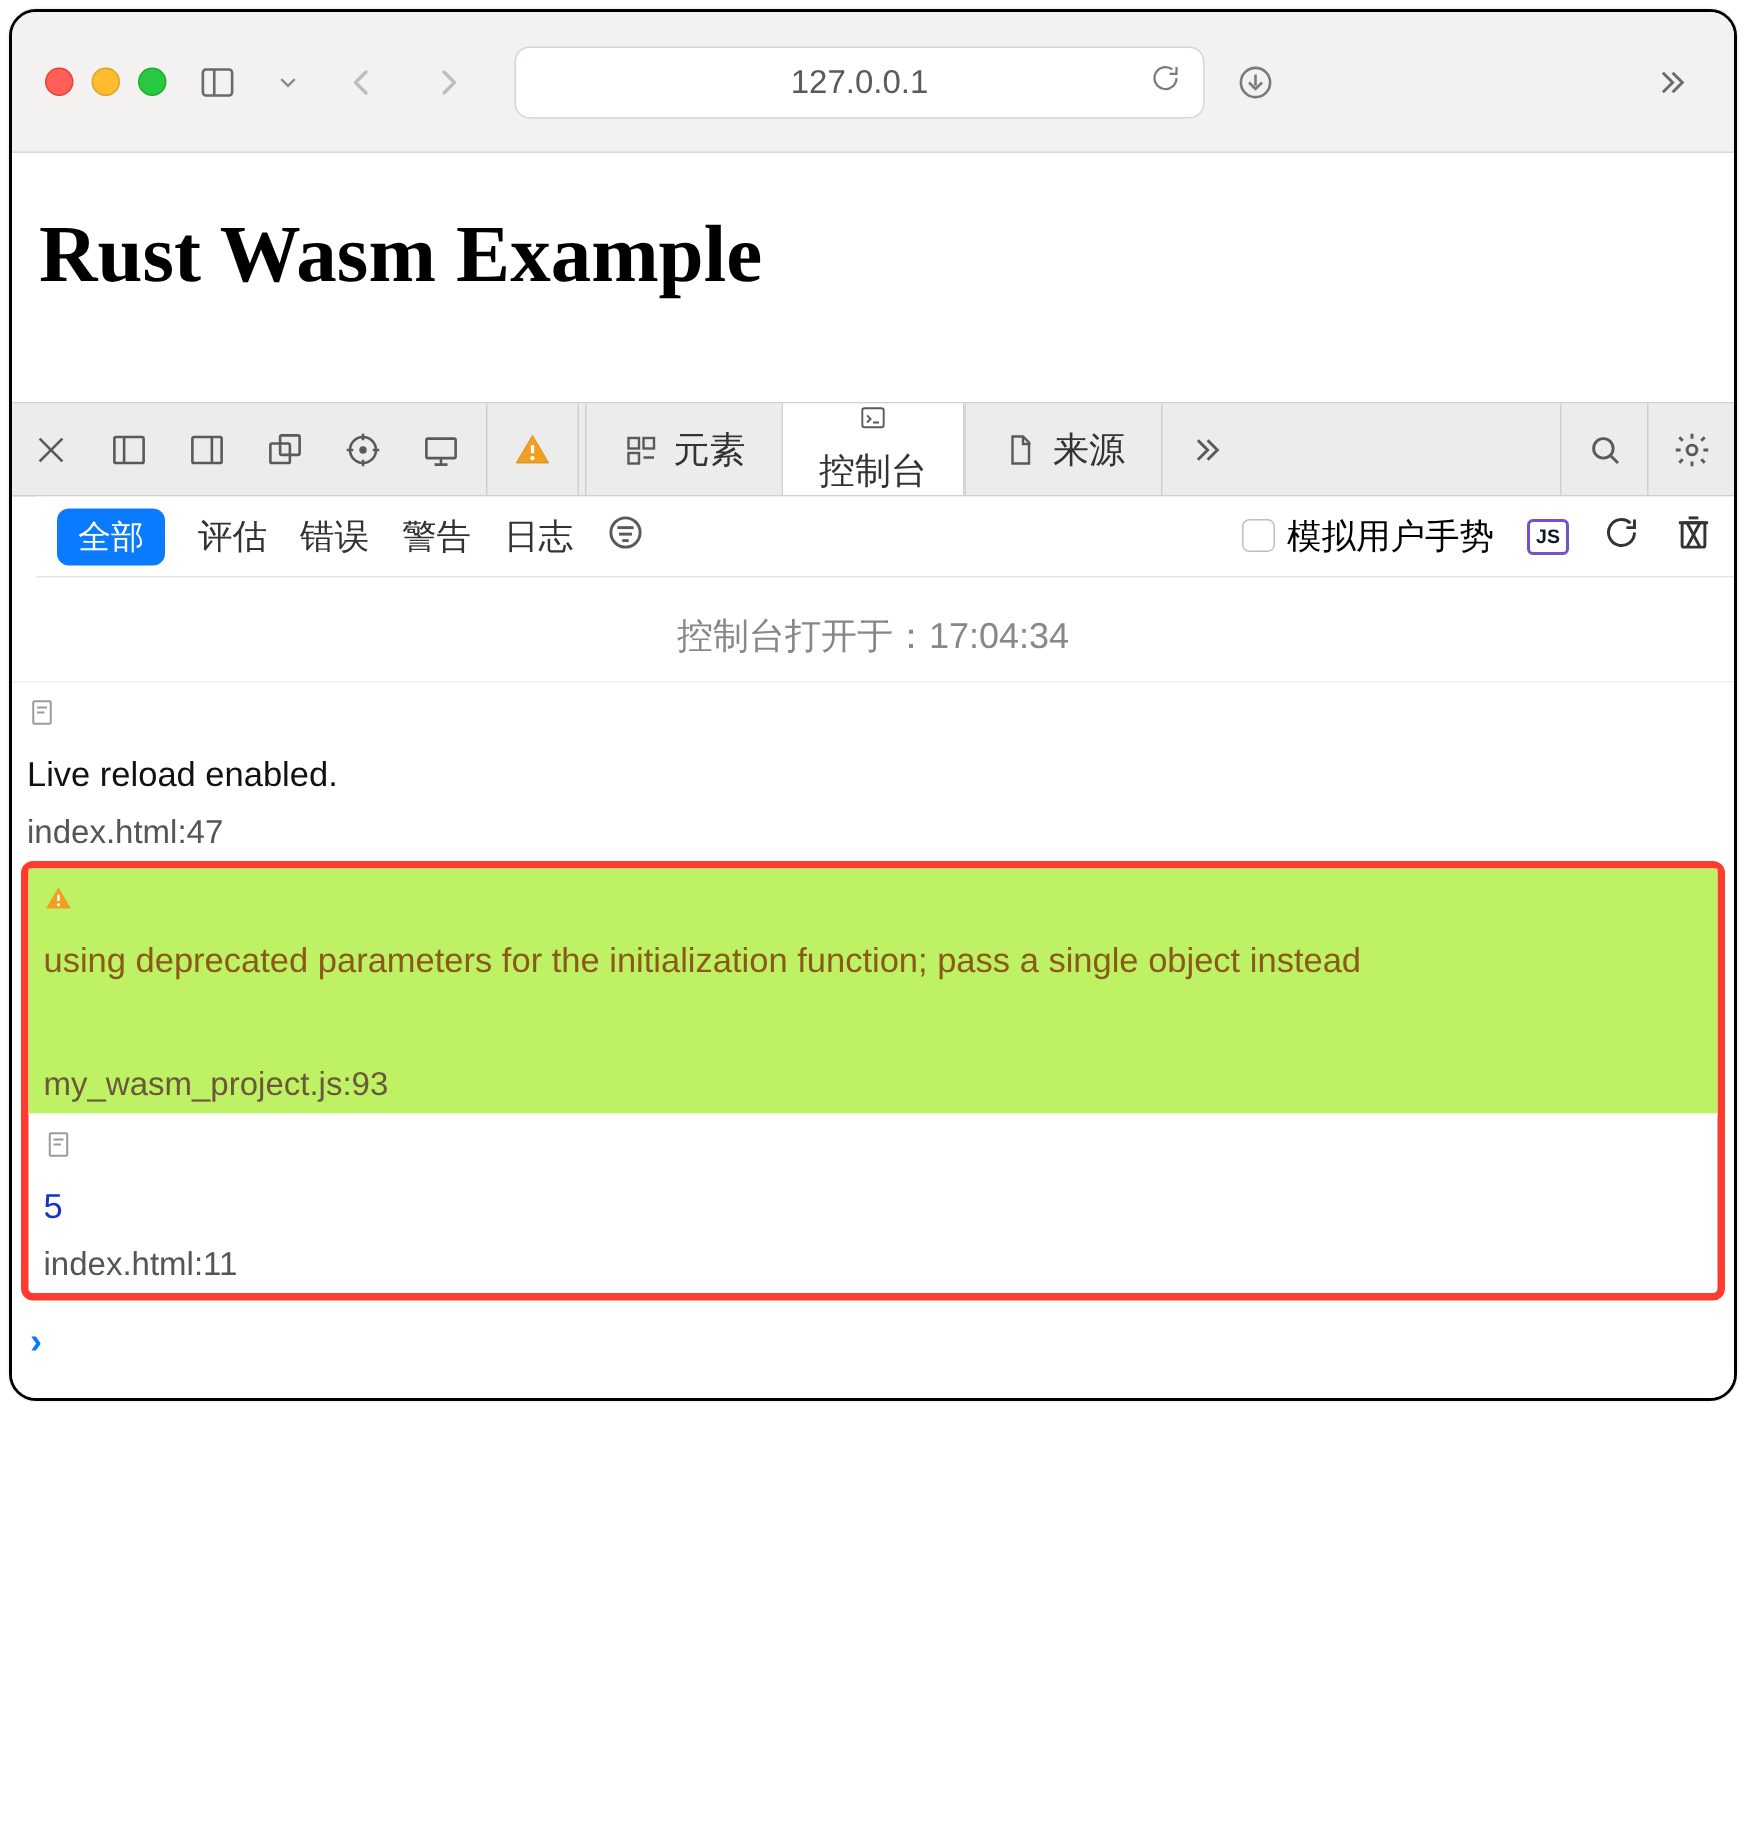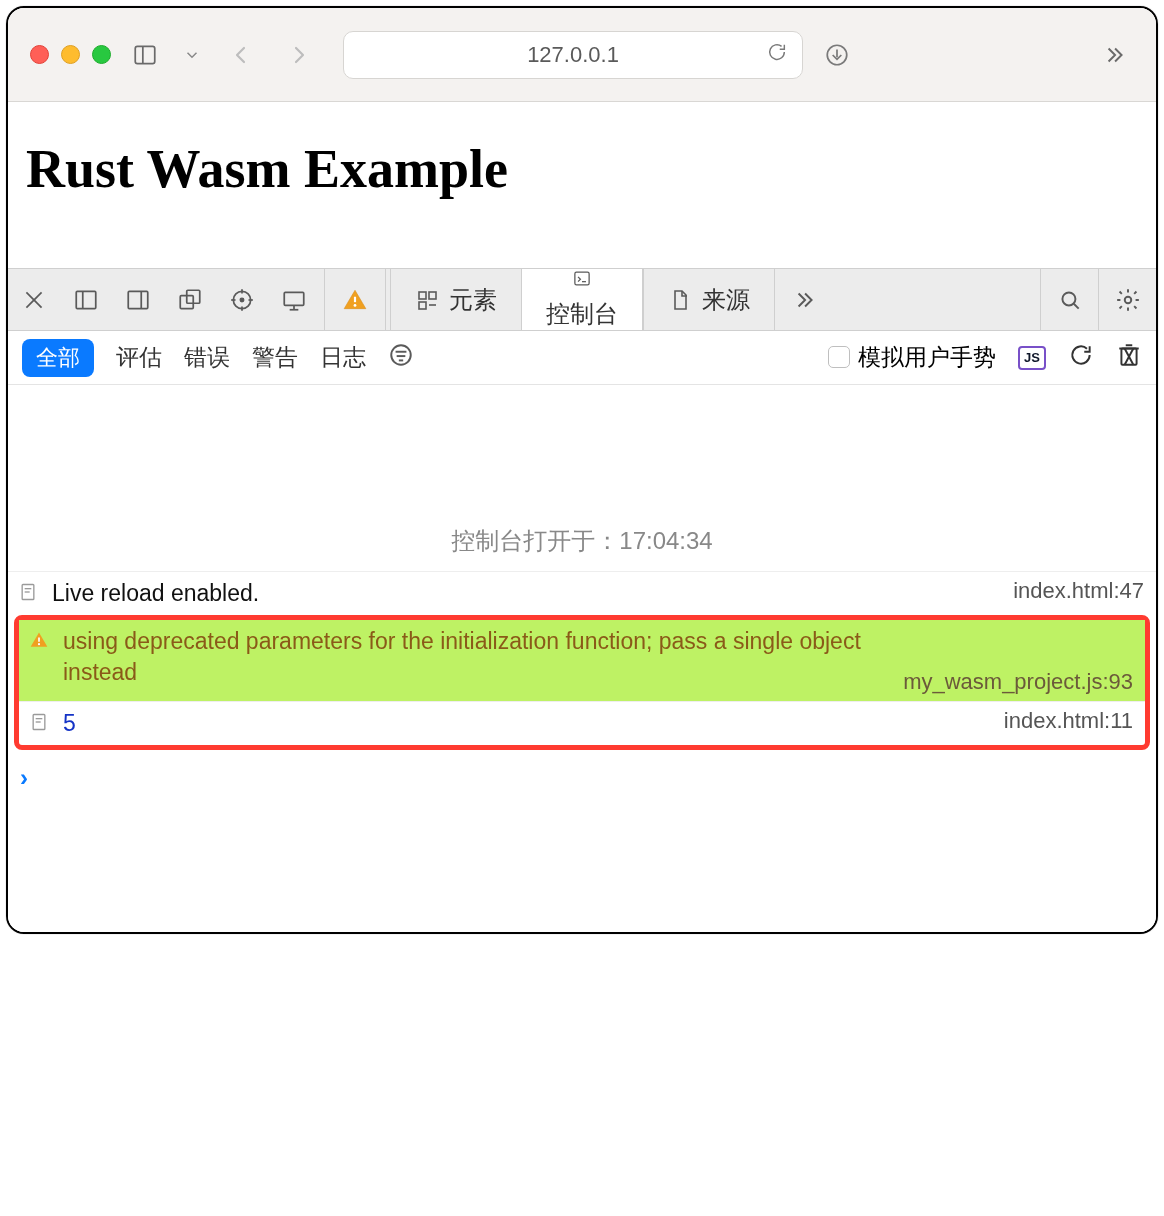--- a/index.html
+++ b/index.html
@@ -119,20 +119,21 @@
   .dt-tabbar .flex { flex:1; }
 
   .dt-filterbar {
     height:54px;
     background:#fff;
     border-bottom:1px solid #e4e4e4;
     display:flex; align-items:center;
     padding:0 14px;
     gap:22px;
     font-size:23px;
+    margin-left:16px;
   }
   .pill {
     background:#0a7aff; color:#fff; border-radius:8px; padding:4px 14px; font-size:22px;
   }
   .filter-link { color:#333; }
   .filter-circ svg { width:26px; height:26px; stroke:#5a5a5a; fill:none; stroke-width:1.8;}
   .filterbar-spacer { flex:1; }
   .chk { width:22px; height:22px; border:1.5px solid #bfbfbf; border-radius:5px; display:inline-block; margin-right:8px; vertical-align:-3px;}
   .js-badge {
     width:28px; height:24px; border:2px solid #7850c8; border-radius:4px;
@@ -155,20 +156,21 @@
   .highlight-box {
     border:5px solid #ff3b30; border-radius:8px; margin:0 6px 6px 6px;
     background:#fff;
   }
   .row {
     display:flex; align-items:flex-start;
     padding:6px 12px 6px 10px;
     font-size:23px;
     border-top:1px solid #eee;
     gap:10px;
+    flex-direction:column;
   }
   .row:first-child { border-top:none; }
   .row .icon { width:24px; flex:0 0 24px; margin-top:3px;}
   .row .msg { flex:1; line-height:1.35; }
   .row .src { color:#555; font-size:22px; white-space:nowrap; }
   .row.log .msg { color:#111; }
   .row.warn { background:#bef264; }
   .row.warn .msg { color:#8a5a18; }
   .row.warn .src { color:#6b5a3a;margin-top:43px; }
   .row.out .msg { color:#1433c6; }

